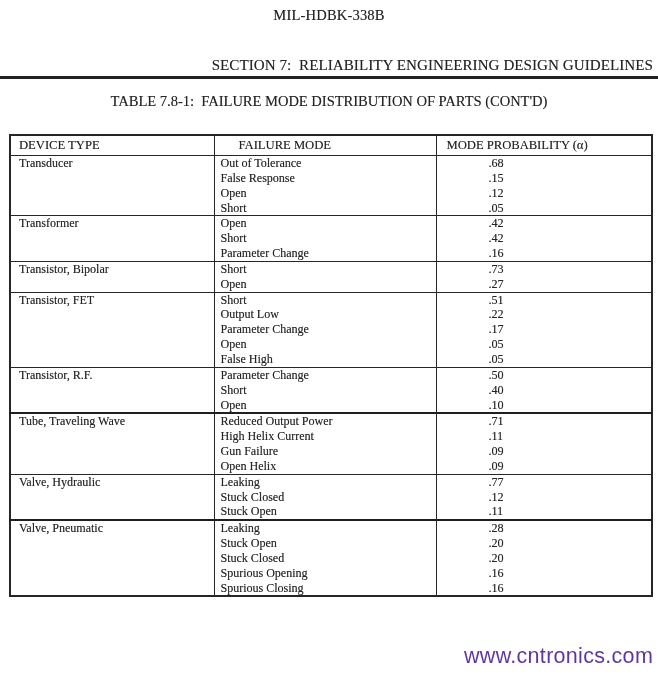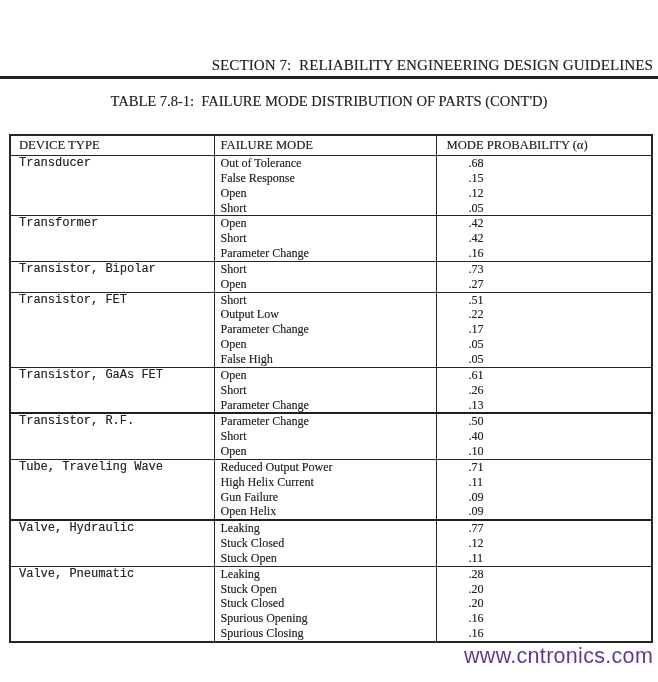--- a/index.html
+++ b/index.html
@@ -65,52 +65,53 @@
   }
   .c2, .c3 { border-left: 1.5px solid #262626; }
   thead tr { border-bottom: 1.6px solid #262626; }
   thead th {
     font-size: 12.6px;
     height: 19px;
     line-height: 19px;
     white-space: nowrap;
   }
   thead th.c1 { padding-left: 8px; }
-  thead th.c2 { padding-left: 6px; margin-top: 16px; }
+  thead th.c2 { padding-left: 24px; margin-top: 16px; }
   thead th.c3 { padding-left: 10px; }
   tbody tr { border-top: 1.6px solid #262626; }
   tbody tr:nth-child(6),
   tbody tr:nth-child(8) { border-top: 2.5px solid #1f1f1f; }
   .ln {
     font-size: 12px;
     line-height: 14.85px;
     height: 14.85px;
     white-space: nowrap;
     overflow: hidden;
   }
-  td.c1 .ln { padding-left: 8px; font-family: Liberation Mono, monospace; }
+  td.c1 .ln { padding-left: 8px; }
   td.c2 .ln { padding-left: 6px; }
-  td.c3 .ln { padding-left: 32px; }
+  td.c3 .ln { padding-left: 52px; }
   .watermark {
     position: absolute;
     top: 644px;
     left: 464px;
     font-family: "Liberation Sans", sans-serif;
     font-size: 21.5px;
     letter-spacing: 0.3px;
     mix-blend-mode: multiply;
     opacity: 0.9;
     text-shadow: none;
   }
 </style>
 </head>
 <body>
 
 <div class="page">
 
+  <div class="doc-number">MIL-HDBK-338B</div>
 
   <div class="section-heading">SECTION 7:  RELIABILITY ENGINEERING DESIGN GUIDELINES</div>
 
   <div class="rule"></div>
 
   <div class="table-title">TABLE 7.8-1:  FAILURE MODE DISTRIBUTION OF PARTS (CONT'D)</div>
 
   <table class="parts-table">
     <colgroup>
         <col class="w1">
@@ -187,35 +188,20 @@
         </td>
         <td class="c3">
           <div class="ln">.51</div>
           <div class="ln">.22</div>
           <div class="ln">.17</div>
           <div class="ln">.05</div>
           <div class="ln">.05</div>
         </td>
       </tr>
 
-      <tr class="grp">
-        <td class="c1">
-          <div class="ln">Transistor, GaAs FET</div>
-        </td>
-        <td class="c2">
-          <div class="ln">Open</div>
-          <div class="ln">Short</div>
-          <div class="ln">Parameter Change</div>
-        </td>
-        <td class="c3">
-          <div class="ln">.61</div>
-          <div class="ln">.26</div>
-          <div class="ln">.13</div>
-        </td>
-      </tr>
 
       <tr class="grp">
         <td class="c1">
           <div class="ln">Transistor, R.F.</div>
         </td>
         <td class="c2">
           <div class="ln">Parameter Change</div>
           <div class="ln">Short</div>
           <div class="ln">Open</div>
         </td>

